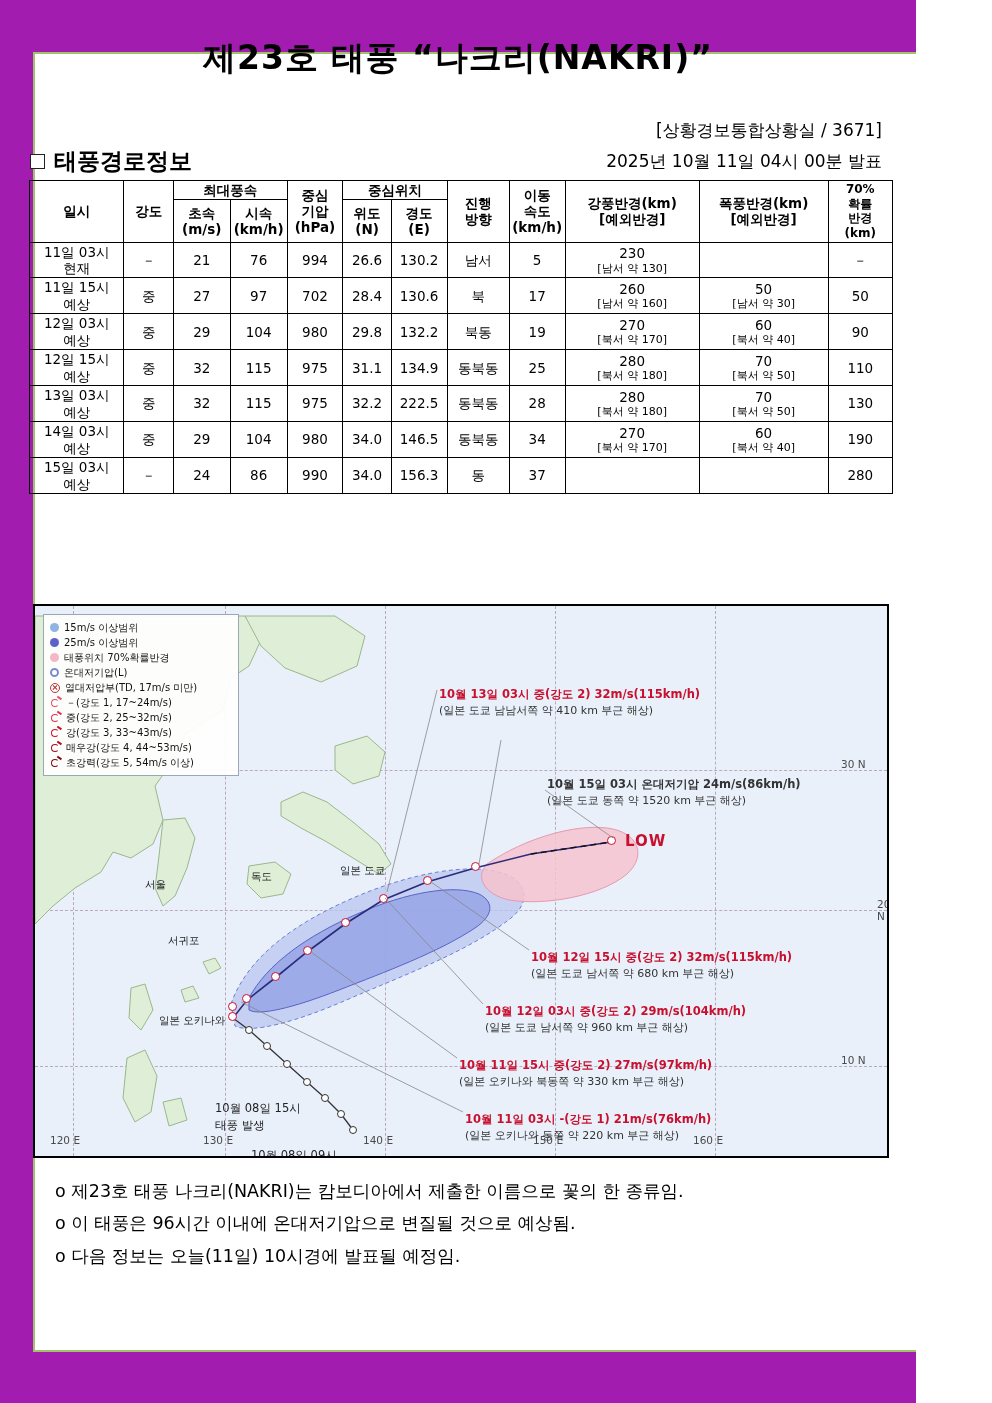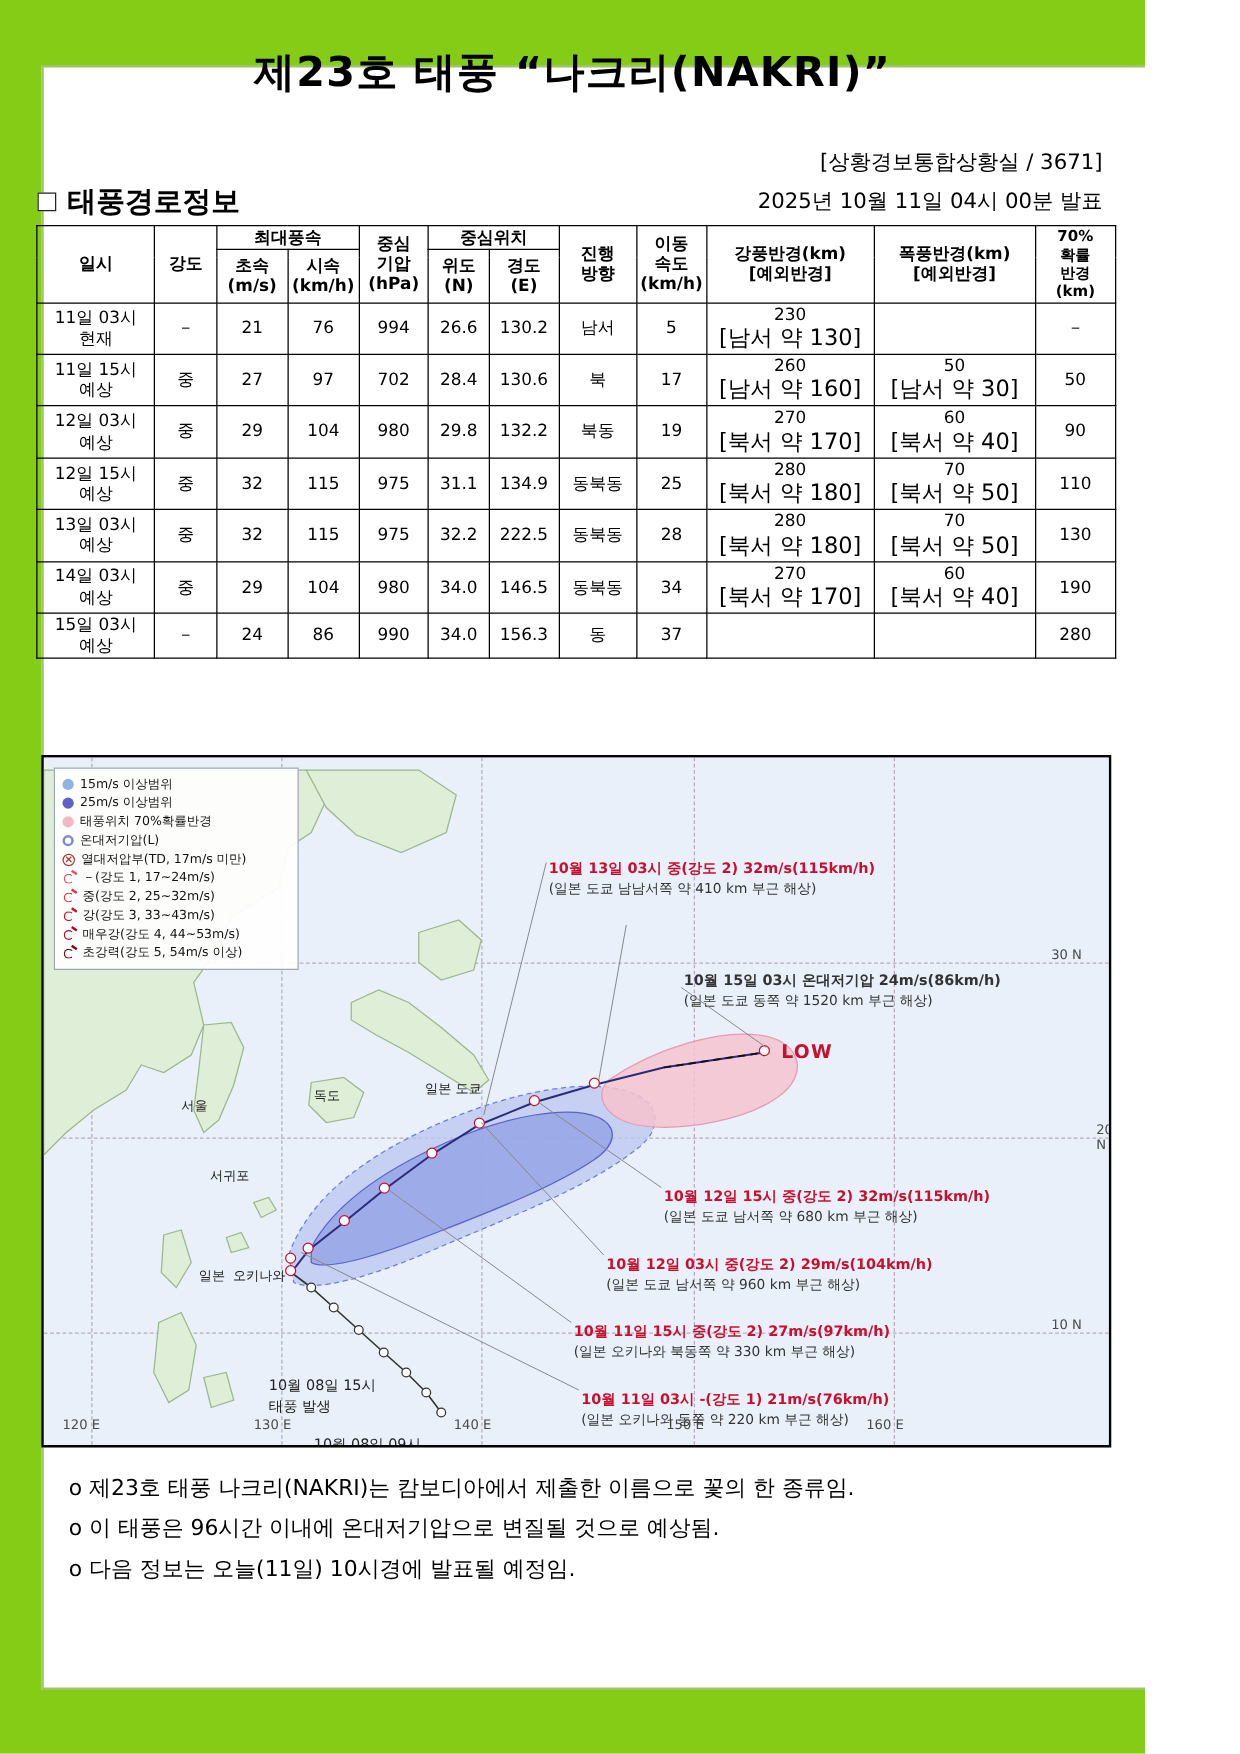--- a/index.html
+++ b/index.html
@@ -5,21 +5,21 @@
   * { box-sizing: border-box; }
   html, body {
     margin: 0; padding: 0;
     background: #ffffff;
     font-family: "DejaVu Sans", "Liberation Sans", sans-serif;
   }
   #page {
     position: relative;
     width: 916px;
     height: 1403px;
-    background: #84cc16;
+    background: #a21caf;
     overflow: hidden;
   }
   .outer-frame {
     position: absolute;
     left: 33px; top: 52px;
     width: 926px; height: 1300px;
     border: 2px solid #9fc36a;
     background: #ffffff;
   }
   .title {
@@ -75,21 +75,21 @@
     text-align: center;
     vertical-align: middle;
     font-size: 13.5px;
     color: #000;
     padding: 1px 1px;
     line-height: 1.22;
   }
   table.fc th { font-weight: bold; }
   td.datecell { font-size: 13.5px; line-height: 1.2; }
   td.radius { font-size: 13px; line-height: 1.25; }
-  .r-small { font-size: 18px; }
+  .r-small { font-size: 11px; }
 
   
   col.c-date   { width: 88px; }
   col.c-int    { width: 46px; }
   col.c-ms     { width: 53px; }
   col.c-kmh    { width: 53px; }
   col.c-hpa    { width: 52px; }
   col.c-lat    { width: 45px; }
   col.c-lon    { width: 52px; }
   col.c-dir    { width: 58px; }
@@ -566,21 +566,21 @@
             <b></b>
           </span>
           <span>초강력(강도 5, 54m/s 이상)</span>
         </div>
     </div>
 
     <div class="map-label" style="left:110px; top:272px;">서울</div>
     <div class="map-label" style="left:216px; top:264px;">독도</div>
     <div class="map-label" style="left:305px; top:258px;">일본 도쿄</div>
     <div class="map-label" style="left:133px; top:328px;">서귀포</div>
-    <div class="map-label" style="left:124px; top:408px;font-family:Liberation Mono, monospace;">일본 오키나와</div>
+    <div class="map-label" style="left:124px; top:408px;">일본 오키나와</div>
 
     <div class="callout" style="left:180px; top:494px;">
       <div>10월 08일 15시</div>
       <div>태풍 발생</div>
     </div>
     <div class="callout" style="left:216px; top:541px;text-decoration:underline;">
       <div>10월 08일 09시</div>
     </div>
 
     <div class="callout" style="left:404px; top:70px;">

